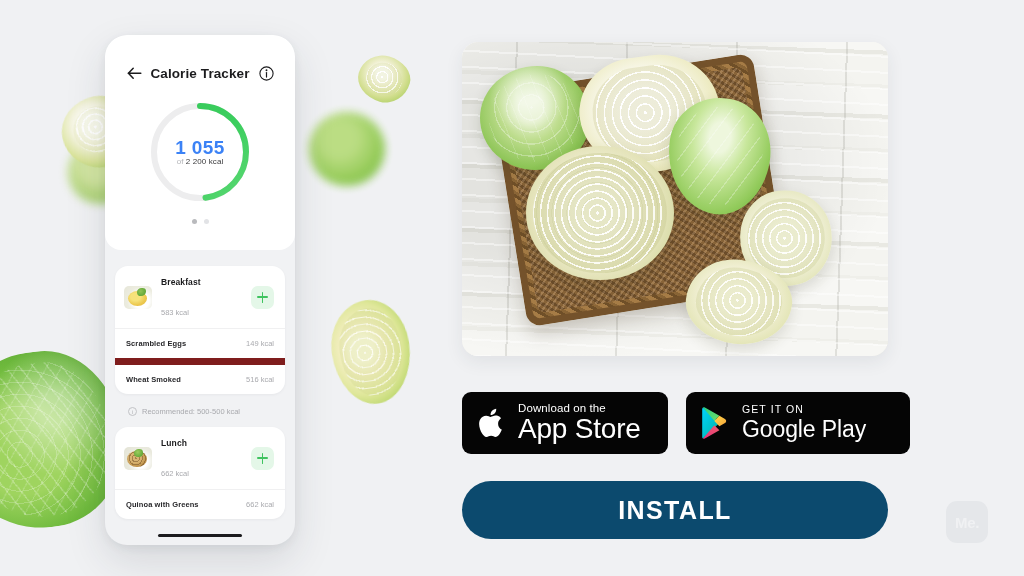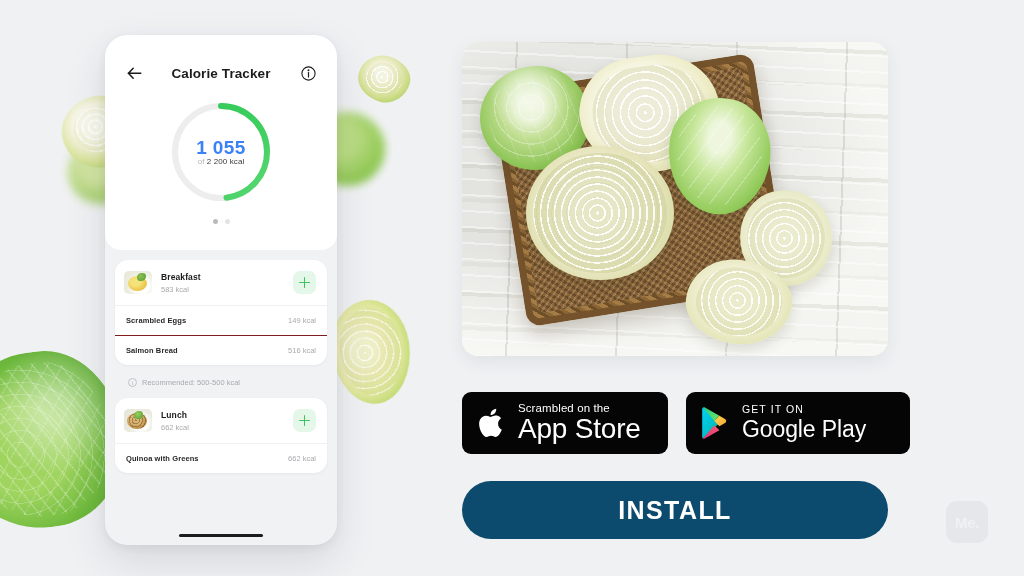--- a/index.html
+++ b/index.html
@@ -95,21 +95,21 @@
     content: ""; position: absolute; inset: 8% 10%;
     border-radius: inherit;
     background:
       repeating-radial-gradient(circle at 40% 50%, rgba(255,255,255,.62) 0 1.3px, rgba(205,214,138,.30) 1.3px 7px),
       repeating-radial-gradient(circle at 40% 50%, rgba(160,180,90,.18) 0 1px, rgba(255,255,255,0) 1px 14px);
   }
 
   
   #phone {
     position: absolute; left: 105px; top: 35px;
-    width: 232px; height: 510px;
+    width: 190px; height: 510px;
     border-radius: 22px;
     background: #f1f2f4;
     box-shadow: 0 16px 40px rgba(40,50,60,.13), 0 3px 10px rgba(40,50,60,.07);
     overflow: hidden;
   }
 
   .phone-top-card {
     background: #ffffff;
     border-radius: 22px 22px 16px 16px;
     padding: 26px 14px 10px;
@@ -149,21 +149,21 @@
     font-size: 8px; color: #3a3a3c;
     letter-spacing: .1px; white-space: nowrap;
   }
   .ring-sub .of { color: #b3b4b8; }
 
   .dots { display: flex; gap: 7px; justify-content: center; margin-top: 14px; }
   .dot { width: 5px; height: 5px; border-radius: 50%; background: #e2e3e6; }
   .dot.active { background: #b9babd; }
 
   
-  .meals { padding: 10px 10px 0; }
+  .meals { padding: 16px 10px 0; }
   .meal-card {
     background: #fff; border-radius: 13px;
     box-shadow: 0 1px 3px rgba(30,40,50,.05);
     overflow: hidden;
   }
   .meal-head {
     display: flex; align-items: center; gap: 9px;
     padding: 11px 11px 11px 9px;
     border-bottom: 1px solid #f0f0f1;
   }
@@ -200,37 +200,37 @@
       radial-gradient(ellipse at 42% 42%, #d9b472 0 34%, #bd8f45 70%, #9c7130 100%);
   }
   .thumb-quinoa::after {
     content: ""; position: absolute; left: 10px; top: 2px;
     width: 9px; height: 8px; border-radius: 55% 45% 50% 50%;
     background: radial-gradient(circle at 42% 38%, #9ccd5d, #4f9b2d);
   }
 
   .meal-info { flex: 1 1 auto; min-width: 0; }
   .meal-name { font-size: 8.5px; font-weight: 700; color: #1b1b1d; letter-spacing: .1px; }
-  .meal-kcal { font-size: 7.5px; color: #a9aaae; margin-top: 3px; }
+  .meal-kcal { font-size: 7.5px; color: #a9aaae; margin-top: 21px; }
   .add-btn {
     width: 23px; height: 23px; border-radius: 7px;
     background: #e4f7e8;
     display: flex; align-items: center; justify-content: center;
     flex: 0 0 auto; cursor: pointer;
     position: relative;
   }
   .add-btn::before, .add-btn::after {
     content: ""; position: absolute; background: #3fc35f; border-radius: 1px;
   }
   .add-btn::before { width: 11px; height: 1.6px; }
   .add-btn::after { width: 1.6px; height: 11px; }
 
   .food-row {
     display: flex; align-items: center; justify-content: space-between;
-    padding: 10px 11px; border-bottom: 1px solid #7f1d1d;
+    padding: 10px 11px; border-bottom: 7px solid #7f1d1d;
   }
   .food-row:last-child { border-bottom: none; }
   .food-name { font-size: 7.5px; font-weight: 700; color: #28282b; letter-spacing: .1px; }
   .food-kcal { font-size: 7.5px; color: #a9aaae; }
 
   .recommend {
     display: flex; align-items: center; gap: 5px;
     padding: 13px 12px 11px 13px;
     font-size: 7.5px; color: #a9aaae;
   }
@@ -485,21 +485,21 @@
             <div class="meal-name">Breakfast</div>
             <div class="meal-kcal">583 kcal</div>
           </div>
           <div class="add-btn"></div>
         </div>
         <div class="food-row">
           <span class="food-name">Scrambled Eggs</span>
           <span class="food-kcal">149 kcal</span>
         </div>
         <div class="food-row">
-          <span class="food-name">Salmon Bread</span>
+          <span class="food-name">Wheat Smoked</span>
           <span class="food-kcal">516 kcal</span>
         </div>
       </div>
 
       <div class="recommend">
         <i class="rec-ico">i</i>
         <span>Recommended: 500-500 kcal</span>
       </div>
 
       <div class="meal-card">
@@ -533,21 +533,21 @@
   </div>
 
   <div class="badges">
 
     <div class="badge badge-appstore">
       <svg width="30" height="36" viewBox="0 0 30 36" aria-hidden="true">
         <path d="M20.1 18.7c0-3.6 2.9-5.3 3-5.4-1.6-2.4-4.2-2.7-5.1-2.7-2.2-.2-4.2 1.3-5.3 1.3-1.1 0-2.8-1.3-4.6-1.2-2.4 0-4.6 1.4-5.8 3.5-2.5 4.3-.6 10.7 1.8 14.2 1.2 1.7 2.6 3.6 4.4 3.5 1.8-.1 2.5-1.1 4.6-1.1 2.1 0 2.7 1.1 4.6 1.1 1.9 0 3.1-1.7 4.2-3.4 1.3-2 1.9-3.9 1.9-4-.1 0-3.7-1.4-3.7-5.8z" fill="#fff"></path>
         <path d="M16.8 8.2c1-1.2 1.6-2.8 1.4-4.5-1.4.1-3.1 1-4.1 2.1-.9 1-1.7 2.7-1.5 4.3 1.5.1 3.1-.8 4.2-1.9z" fill="#fff"></path>
       </svg>
       <div class="badge-lines">
-        <span class="badge-small">Scrambled on the</span>
+        <span class="badge-small">Download on the</span>
         <span class="badge-big">App Store</span>
       </div>
     </div>
 
     <div class="badge badge-googleplay">
       <svg width="32" height="36" viewBox="0 0 32 36" aria-hidden="true">
         <defs>
           <linearGradient id="gpBlue" x1="0" y1="0" x2="1" y2="1">
             <stop offset="0%" stop-color="#00d3ff"></stop>
               <stop offset="100%" stop-color="#00b2a0"></stop>

